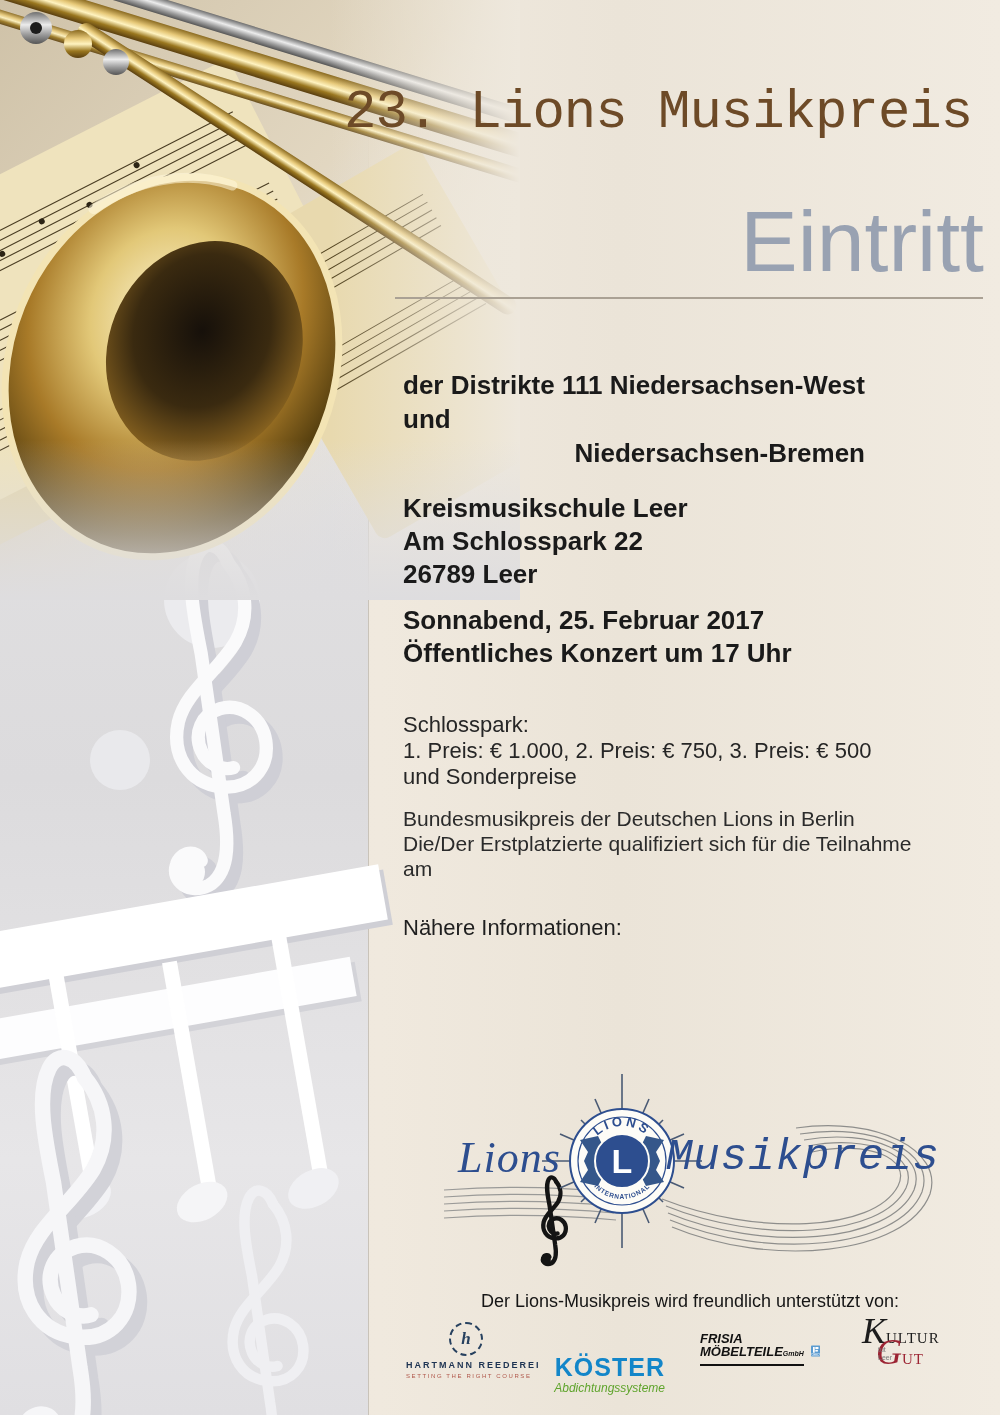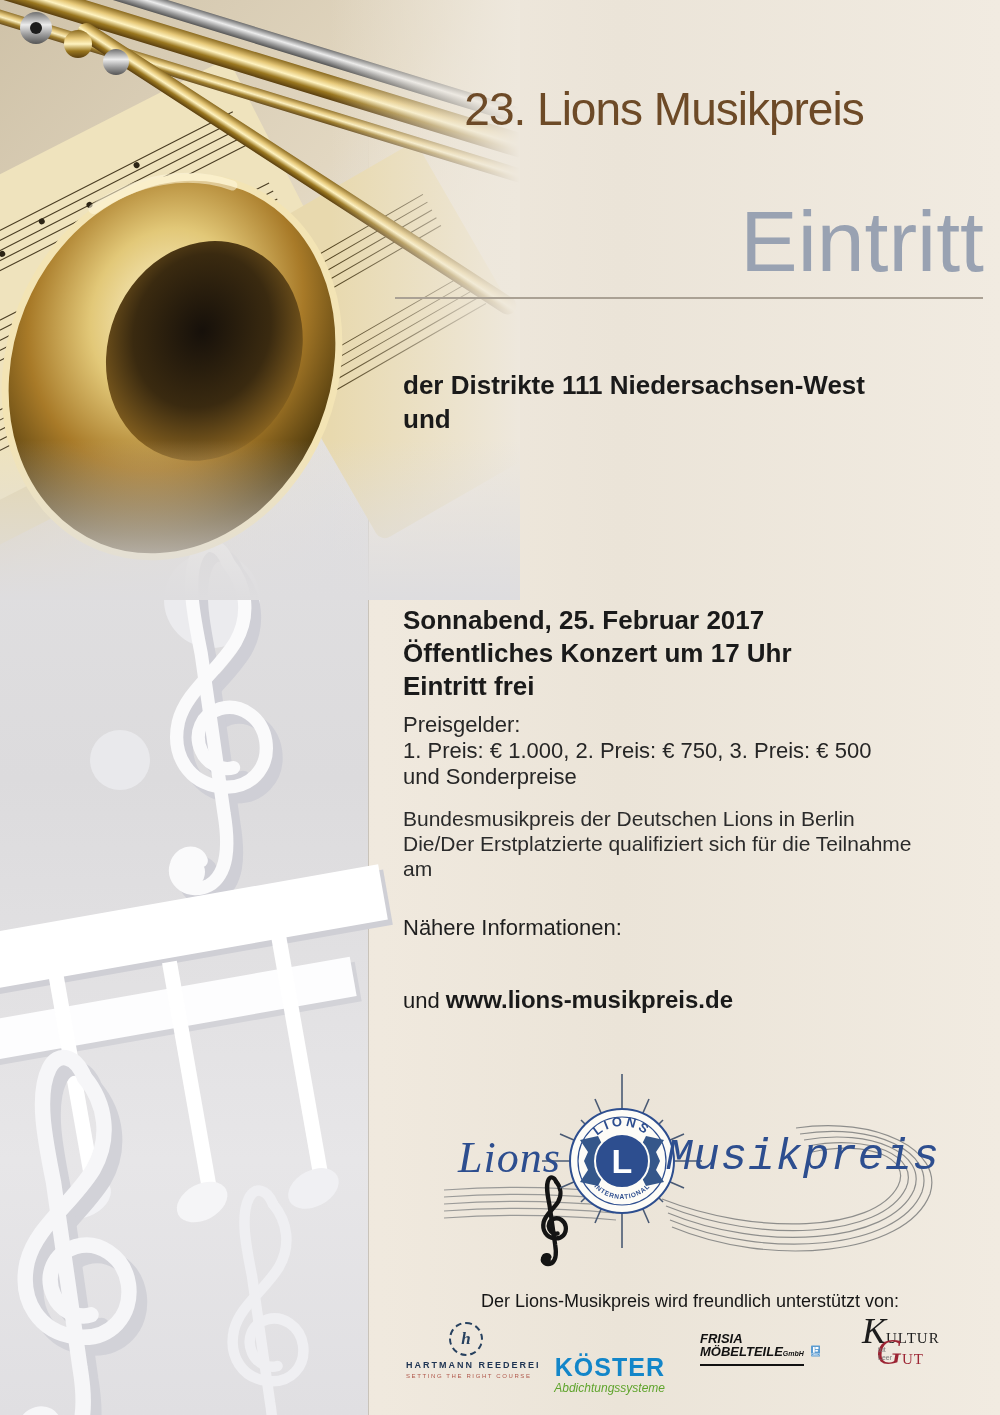--- a/index.html
+++ b/index.html
@@ -12,22 +12,22 @@
   .left-art{
     position:absolute;left:0;top:0;width:368px;height:1415px;
     background:linear-gradient(180deg,#d7d5d4 0%,#e2e1e2 28%,#dcdbdd 55%,#e7e6e8 82%,#e0dfe2 100%);
     border-right:1px solid #c9c3b9;
   }
   .left-art svg{position:absolute;left:0;top:0;overflow:visible;}
   
   .photo{position:absolute;left:0;top:0;width:520px;height:600px;}
   
   .title{
-    position:absolute;right:16px;top:86px;width:640px;text-align:center;
-    font-weight:300;font-size:46px;line-height:1;color:#6d4a27;letter-spacing:-1px;white-space:nowrap;
+    position:absolute;right:16px;top:86px;width:640px;text-align:left;
+    font-weight:300;font-size:54px;line-height:1;color:#6d4a27;letter-spacing:-1px;white-space:nowrap;font-family:Liberation Mono, monospace;
   }
   .subtitle{
     position:absolute;right:16px;top:198px;width:640px;text-align:right;
     font-weight:300;font-size:86px;line-height:1;color:#99a2b2;letter-spacing:0px;white-space:nowrap;
   }
   .title-rule{position:absolute;left:395px;right:17px;top:297px;height:2px;background:#aaa194;}
   
   .tblock{position:absolute;left:403px;width:470px;}
   .districts{top:368px;font-size:26px;font-weight:bold;line-height:34px;width:462px;}
   .districts .l2{text-align:right;}
@@ -226,45 +226,46 @@
     <rect x="330" y="0" width="190" height="600" fill="url(#fadeR)"></rect>
     <rect x="0" y="440" width="520" height="160" fill="url(#fadeB)"></rect>
   </svg>
 
   <div class="title">23. Lions Musikpreis</div>
   <div class="subtitle">Eintritt</div>
   <div class="title-rule"></div>
 
   <div class="tblock districts">
     <div class="l1">der Distrikte 111 Niedersachsen-West und</div>
-  </div>
-
+    <div class="l2">Niedersachsen-Bremen</div>
+  </div>
+
+  <div class="tblock venue">
+    <div>Kreismusikschule Leer</div>
+    <div>Am Schlosspark 22</div>
+    <div>26789 Leer</div>
+  </div>
 
   <div class="tblock event">
     <div>Sonnabend, 25. Februar 2017</div>
     <div>Öffentliches Konzert um 17 Uhr</div>
-    <div>Eintritt frei</div>
   </div>
 
   <div class="tblock prizes">
-    <div>Preisgelder:</div>
+    <div>Schlosspark:</div>
     <div>1. Preis: € 1.000, 2. Preis: € 750, 3. Preis: € 500</div>
     <div>und Sonderpreise</div>
   </div>
 
   <div class="tblock qualification">
     <div>Bundesmusikpreis der Deutschen Lions in Berlin</div>
     <div>Die/Der Erstplatzierte qualifiziert sich für die Teilnahme am</div>
   </div>
 
   <div class="tblock info-label">Nähere Informationen:</div>
-  <div class="tblock website">
-    <span>und</span>
-    <b>www.lions-musikpreis.de</b>
-  </div>
 
   <div class="logo-row">
     <svg width="500" height="185" viewBox="0 0 500 185">
 
       <g stroke="#9a9a98" stroke-width="1.2" fill="none">
         <path d="M4,102 C60,98 110,98 168,104"></path>
         <path d="M4,109 C60,105 110,105 170,111"></path>
         <path d="M4,116 C60,112 110,112 172,118"></path>
         <path d="M4,123 C60,119 110,119 174,125"></path>
         <path d="M4,130 C60,126 110,126 176,132"></path>

